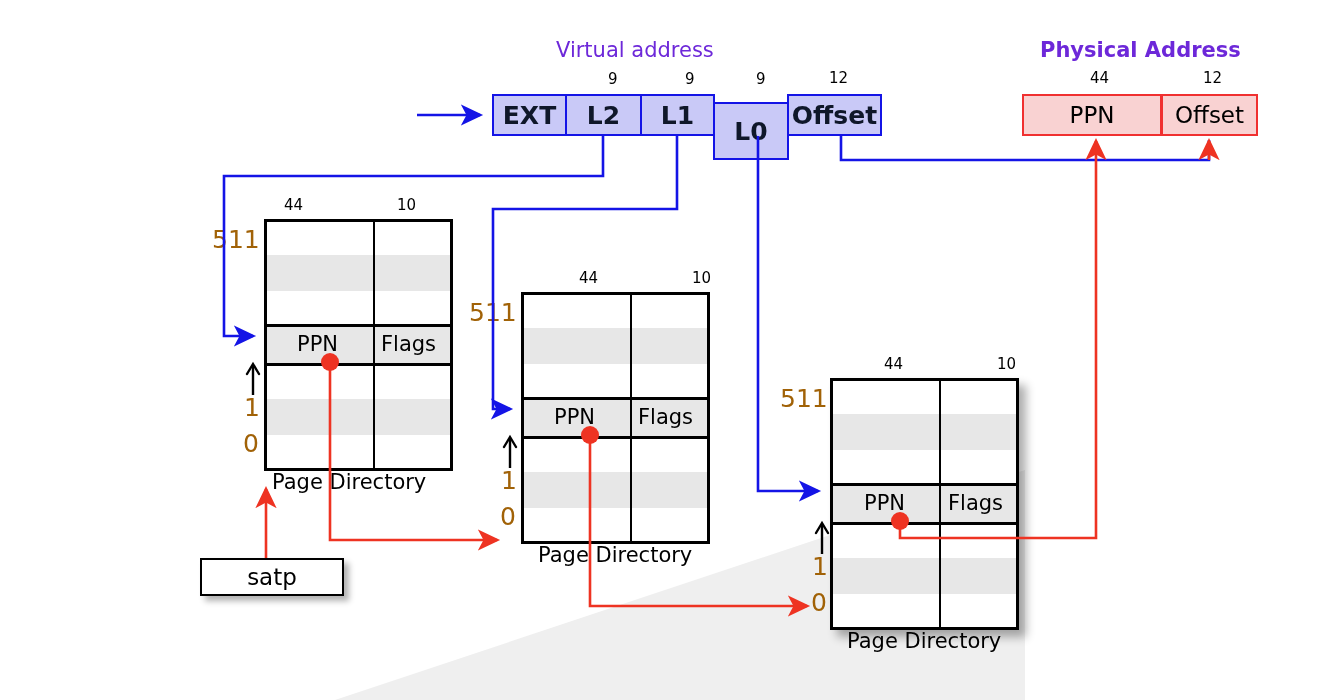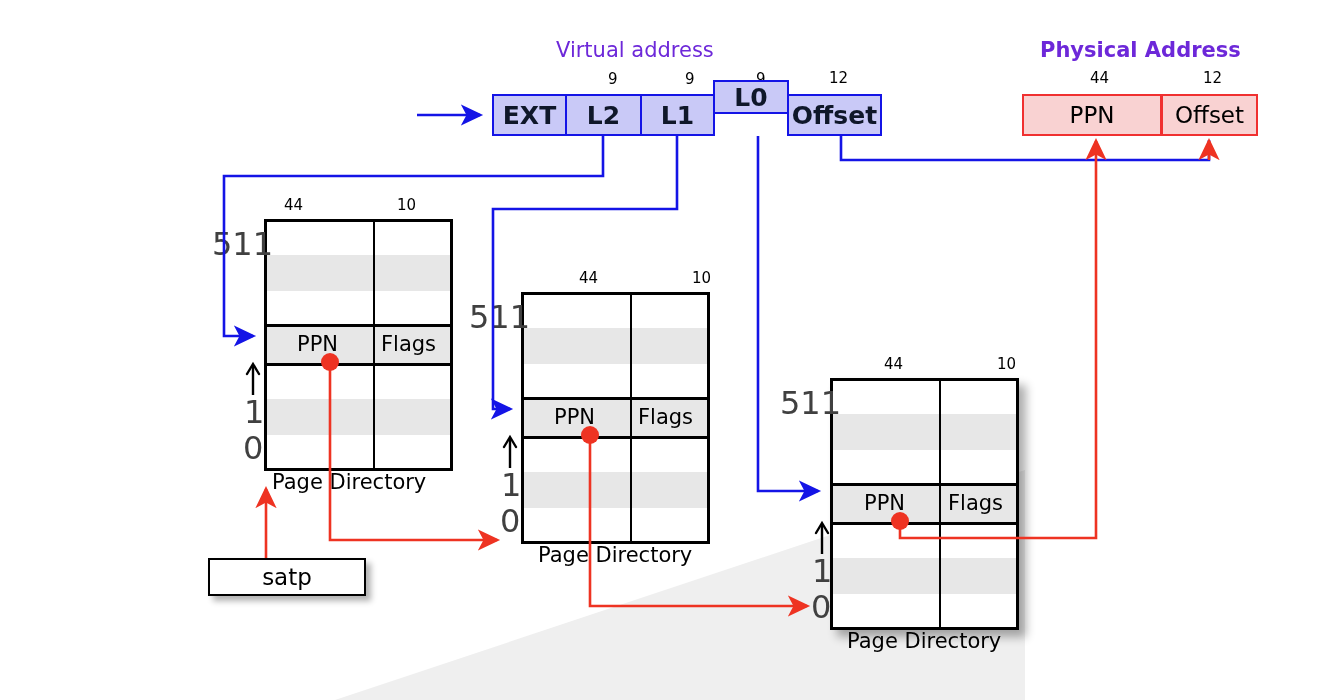--- a/index.html
+++ b/index.html
@@ -1,21 +1,21 @@
 <!DOCTYPE html>
 <html><head>
 <meta charset="utf-8">
 <style>
   html,body{margin:0;padding:0;background:#ffffff;}
   body{width:1342px;height:700px;overflow:hidden;font-family:"DejaVu Sans","Liberation Sans",sans-serif;}
   #stage{position:relative;width:1342px;height:700px;background:#fff;}
   svg.layer{position:absolute;left:0;top:0;width:1342px;height:700px;overflow:visible;}
   .ttl{position:absolute;font-size:21px;color:#6d28d9;white-space:nowrap;}
   .bits{position:absolute;font-size:15px;color:#000;white-space:nowrap;}
-  .idx{position:absolute;font-size:32px;color:#404040;white-space:nowrap;}
+  .idx{position:absolute;font-size:25px;color:#a16207;white-space:nowrap;}
   .pdlbl{position:absolute;font-size:21px;color:#000;white-space:nowrap;}
   .cellTxt{position:absolute;font-size:21px;color:#000;white-space:nowrap;}
   .vafield{position:absolute;box-sizing:border-box;background:#c9c9f7;border:2px solid #1414e6;
            display:flex;align-items:center;justify-content:center;font-size:25px;color:#0f172a;font-weight:bold;}
   .pafield{position:absolute;box-sizing:border-box;background:#f9d2d2;border:2px solid #f03030;
            display:flex;align-items:center;justify-content:center;font-size:23px;color:#000;}
   .satp{position:absolute;box-sizing:border-box;background:#fff;border:2px solid #000;
         display:flex;align-items:center;justify-content:center;font-size:23px;color:#000;
         box-shadow:5px 5px 6px rgba(0,0,0,0.30);}
   .pdtable{position:absolute;box-sizing:border-box;background:#fff;border:3px solid #000;}
@@ -39,21 +39,21 @@
   <div class="ttl" style="left:1040px;top:38px;font-weight:bold;">Physical Address</div>
 
   <div class="bits" style="left:608px;top:70px;">9</div>
   <div class="bits" style="left:685px;top:70px;">9</div>
   <div class="bits" style="left:756px;top:70px;">9</div>
   <div class="bits" style="left:829px;top:69px;">12</div>
 
   <div class="vafield" style="left:492px;top:94px;width:75px;height:42px;">EXT</div>
   <div class="vafield" style="left:565px;top:94px;width:77px;height:42px;">L2</div>
   <div class="vafield" style="left:640px;top:94px;width:75px;height:42px;">L1</div>
-  <div class="vafield" style="left:713px;top:80px;width:76px;height:34px;">L0</div>
+  <div class="vafield" style="left:713px;top:102px;width:76px;height:58px;">L0</div>
   <div class="vafield" style="left:787px;top:94px;width:95px;height:42px;">Offset</div>
 
   <div class="bits" style="left:1090px;top:69px;">44</div>
   <div class="bits" style="left:1203px;top:69px;">12</div>
 
   <div class="pafield" style="left:1022px;top:94px;width:140px;height:42px;">PPN</div>
   <div class="pafield" style="left:1161px;top:94px;width:97px;height:42px;">Offset</div>
 
   <div class="bits" style="left:284px;top:196px;">44</div>
   <div class="bits" style="left:397px;top:196px;">10</div>
@@ -108,21 +108,21 @@
     <div class="dots" style="left:106px;top:72px;height:32px;"></div>
     <div class="vsplit" style="left:106px;top:102px;bottom:0;"></div>
   </div>
   <div class="cellTxt" style="left:864px;top:491px;">PPN</div>
   <div class="cellTxt" style="left:948px;top:491px;">Flags</div>
   <div class="idx" style="left:780px;top:384px;">511</div>
   <div class="idx" style="left:812px;top:552px;">1</div>
   <div class="idx" style="left:811px;top:588px;">0</div>
   <div class="pdlbl" style="left:847px;top:629px;">Page Directory</div>
 
-  <div class="satp" style="left:208px;top:558px;width:158px;height:38px;">satp</div>
+  <div class="satp" style="left:200px;top:558px;width:144px;height:38px;">satp</div>
 
   <svg class="layer">
     <defs>
       <marker id="bArrow" markerWidth="9" markerHeight="9" refX="7.4" refY="4.5" orient="auto">
         <path d="M0,0.4 L8.6,4.5 L0,8.6 L2.2,4.5 Z" fill="#1414e6"></path>
       </marker>
       <marker id="rArrow" markerWidth="9" markerHeight="9" refX="7.4" refY="4.5" orient="auto">
         <path d="M0,0.4 L8.6,4.5 L0,8.6 L2.2,4.5 Z" fill="#ee3322"></path>
       </marker>
     </defs>

